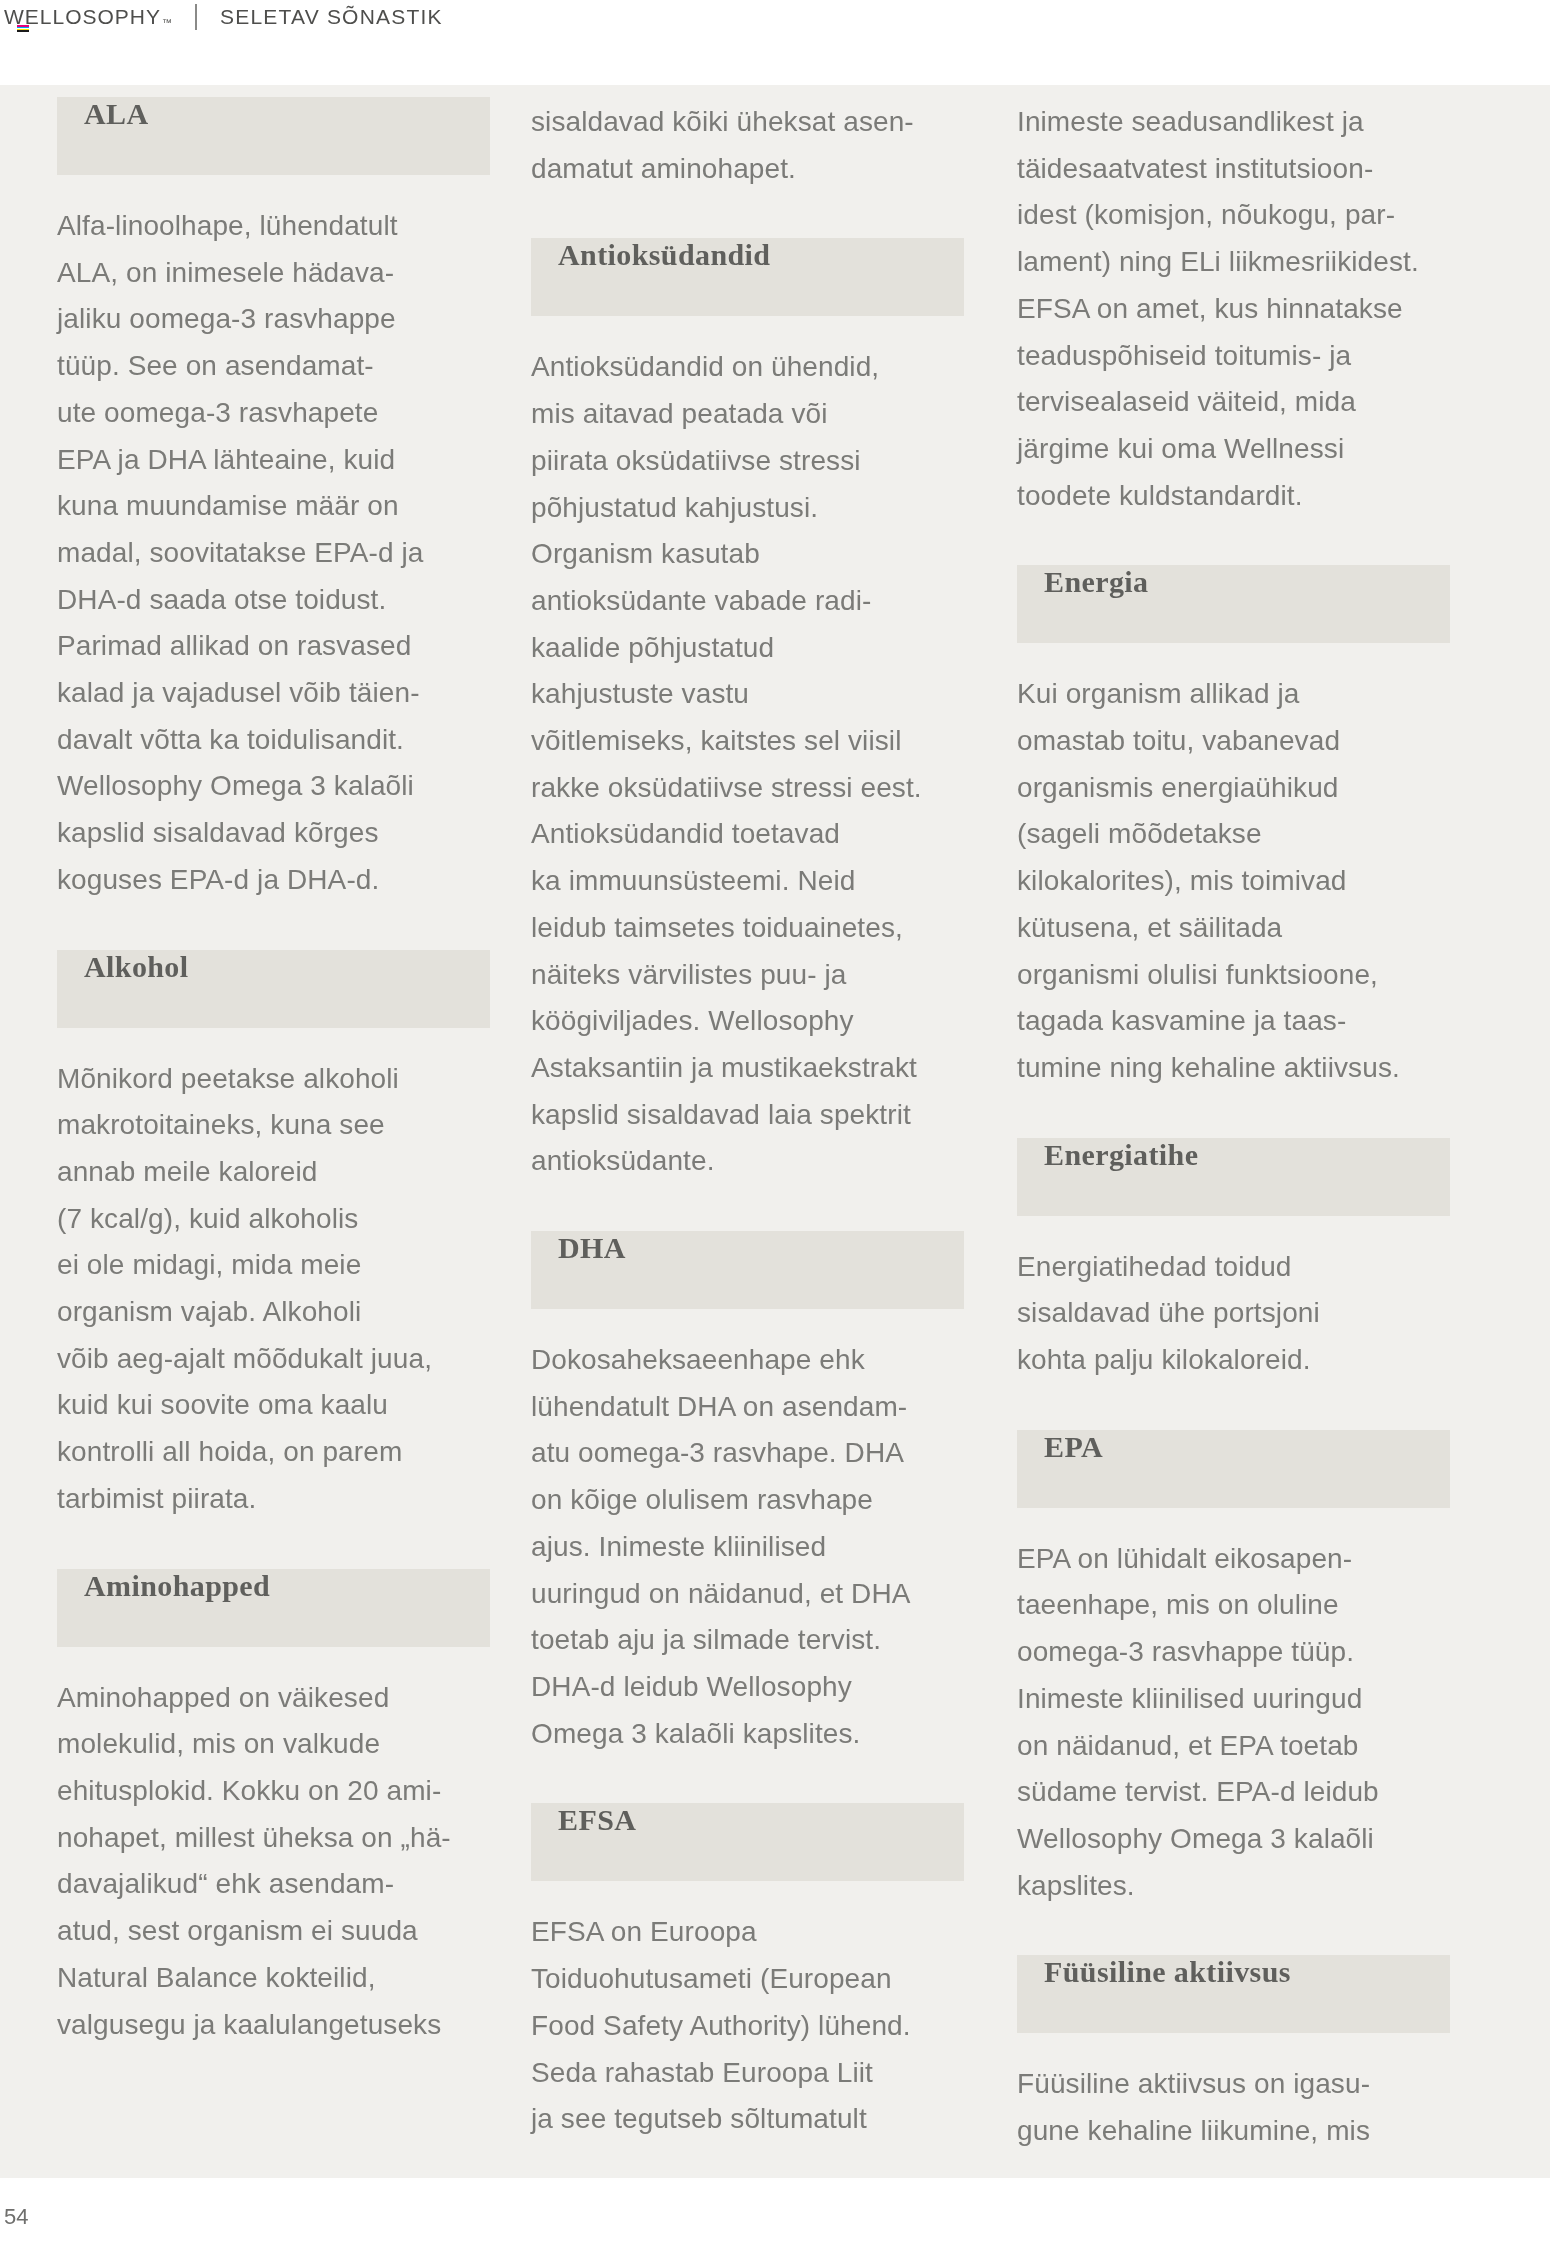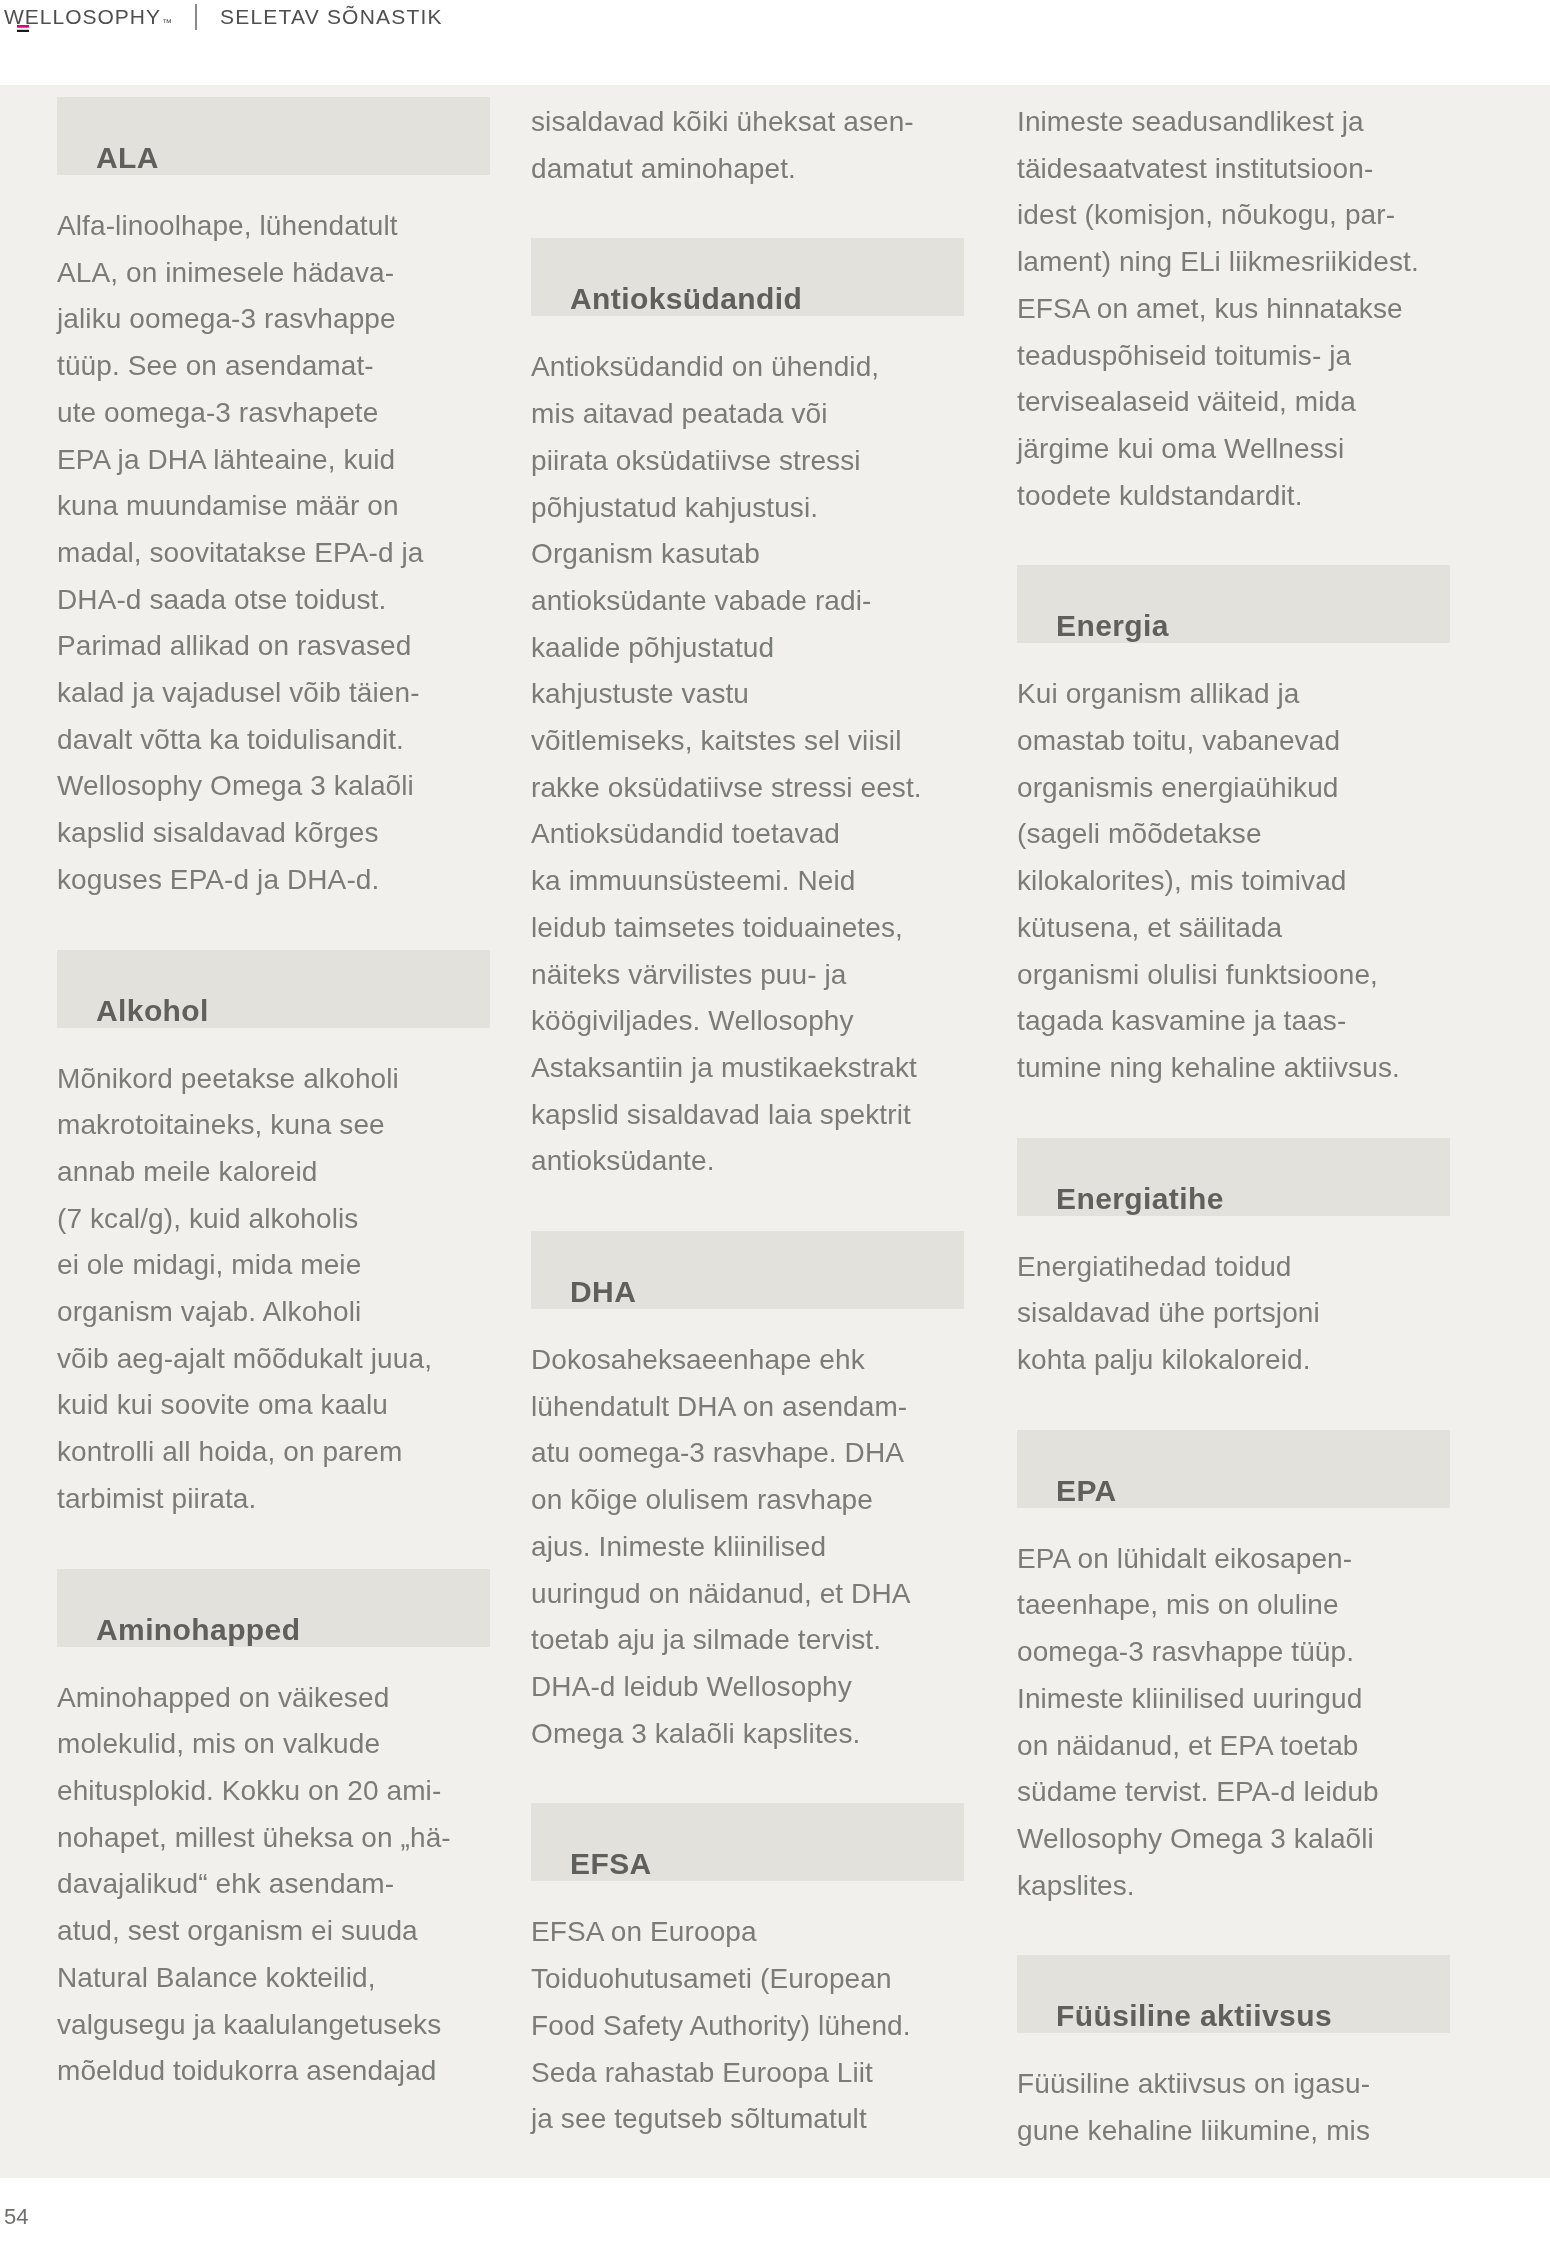--- a/index.html
+++ b/index.html
@@ -62,23 +62,24 @@
   }
   
   .column{
     position:absolute;top:97px;width:433px;z-index:3;
   }
   #col-0{left:57px;}
   #col-1{left:531px;}
   #col-2{left:1017px;}
   .heading-box{
     height:78px;background:var(--box-bg);
-    display:flex;align-items:flex-end;
-    padding-left:39px;box-sizing:border-box;
+    display:flex;align-items:flex-start;
+    padding-left:27px;box-sizing:border-box;
     margin-top:46px;
+    font-family:Liberation Serif, serif;
   }
   .column > .heading-box:first-child{margin-top:0;}
   .heading-text{
     font-size:30px;font-weight:700;letter-spacing:0.4px;
     color:var(--heading-text);
   }
   .para{margin:28px 0 0 0;}
   .column > .para:first-child{margin-top:2px;}
   .line{
     display:block;white-space:nowrap;
@@ -158,21 +159,20 @@
         </div>
         <p class="para">
           <span class="line">Aminohapped on väikesed</span>
           <span class="line">molekulid, mis on valkude</span>
           <span class="line">ehitusplokid. Kokku on 20 ami-</span>
           <span class="line">nohapet, millest üheksa on „hä-</span>
           <span class="line">davajalikud“ ehk asendam-</span>
           <span class="line">atud, sest organism ei suuda</span>
           <span class="line">Natural Balance kokteilid,</span>
           <span class="line">valgusegu ja kaalulangetuseks</span>
-          <span class="line">mõeldud toidukorra asendajad</span>
         </p>
       </section>
     <section class="column" id="col-1">
         <p class="para">
           <span class="line">sisaldavad kõiki üheksat asen-</span>
           <span class="line">damatut aminohapet.</span>
         </p>
         <div class="heading-box">
           <span class="heading-text">Antioksüdandid</span>
         </div>

